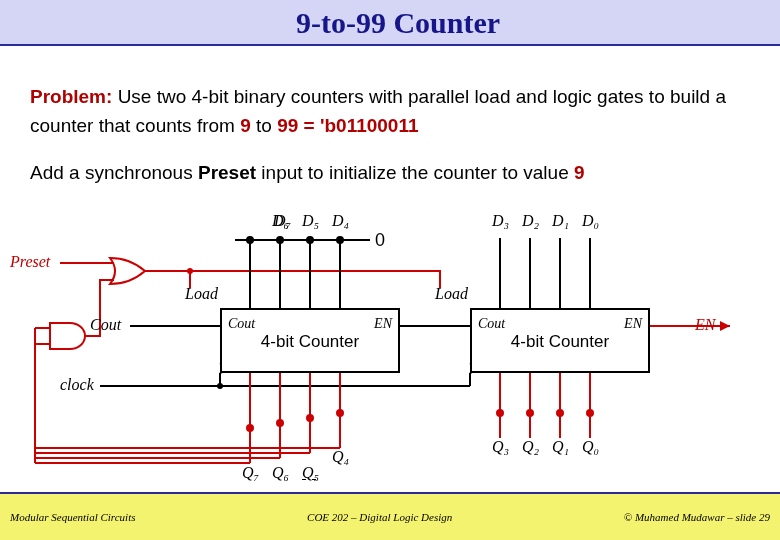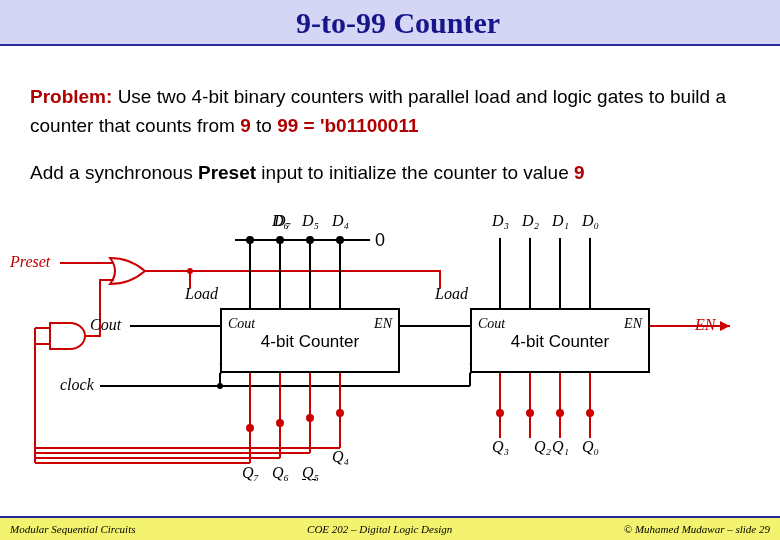--- a/index.html
+++ b/index.html
@@ -60,21 +60,21 @@
     bottom: 0;
     left: 0; right: 0;
     height: 22px;
     border-top: 2px solid #2a2a9a;
     background: #f3f36f;
     font-size: 11px;
     font-style: italic;
     display: flex;
     justify-content: space-between;
     align-items: center;
-    padding: 0 10px;
+    padding: 12px 10px;
     font-family: "Times New Roman", serif;
   }
 </style>
 </head>
 <body>
 
 <div class="title-bar">
   <h1>9-to-99 Counter</h1>
 </div>
 
@@ -197,21 +197,21 @@
   <div class="lbl" style="left:462px; top:4px;">D₃</div>
   <div class="lbl" style="left:492px; top:4px;">D₂</div>
   <div class="lbl" style="left:522px; top:4px;">D₁</div>
   <div class="lbl" style="left:552px; top:4px;">D₀</div>
 
   <div class="lbl" style="left:212px; top:256px;">Q₇</div>
   <div class="lbl" style="left:242px; top:256px;">Q₆</div>
   <div class="lbl" style="left:272px; top:256px;text-decoration:underline;">Q₅</div>
   <div class="lbl" style="left:302px; top:240px;font-family:Liberation Serif, serif;">Q₄</div>
   <div class="lbl" style="left:462px; top:230px;">Q₃</div>
-  <div class="lbl" style="left:504px; top:230px;font-family:Liberation Serif, serif;">Q₂</div>
+  <div class="lbl" style="left:492px; top:230px;font-family:Liberation Serif, serif;">Q₂</div>
   <div class="lbl" style="left:522px; top:230px;">Q₁</div>
   <div class="lbl" style="left:552px; top:230px;">Q₀</div>
 
   <div style="position:absolute; left:345px; top:22px; font-size:18px;">0</div>
 </div>
 
 <div class="footer">
   <span>Modular Sequential Circuits</span>
   <span>COE 202 – Digital Logic Design</span>
   <span>© Muhamed Mudawar – slide 29</span>

